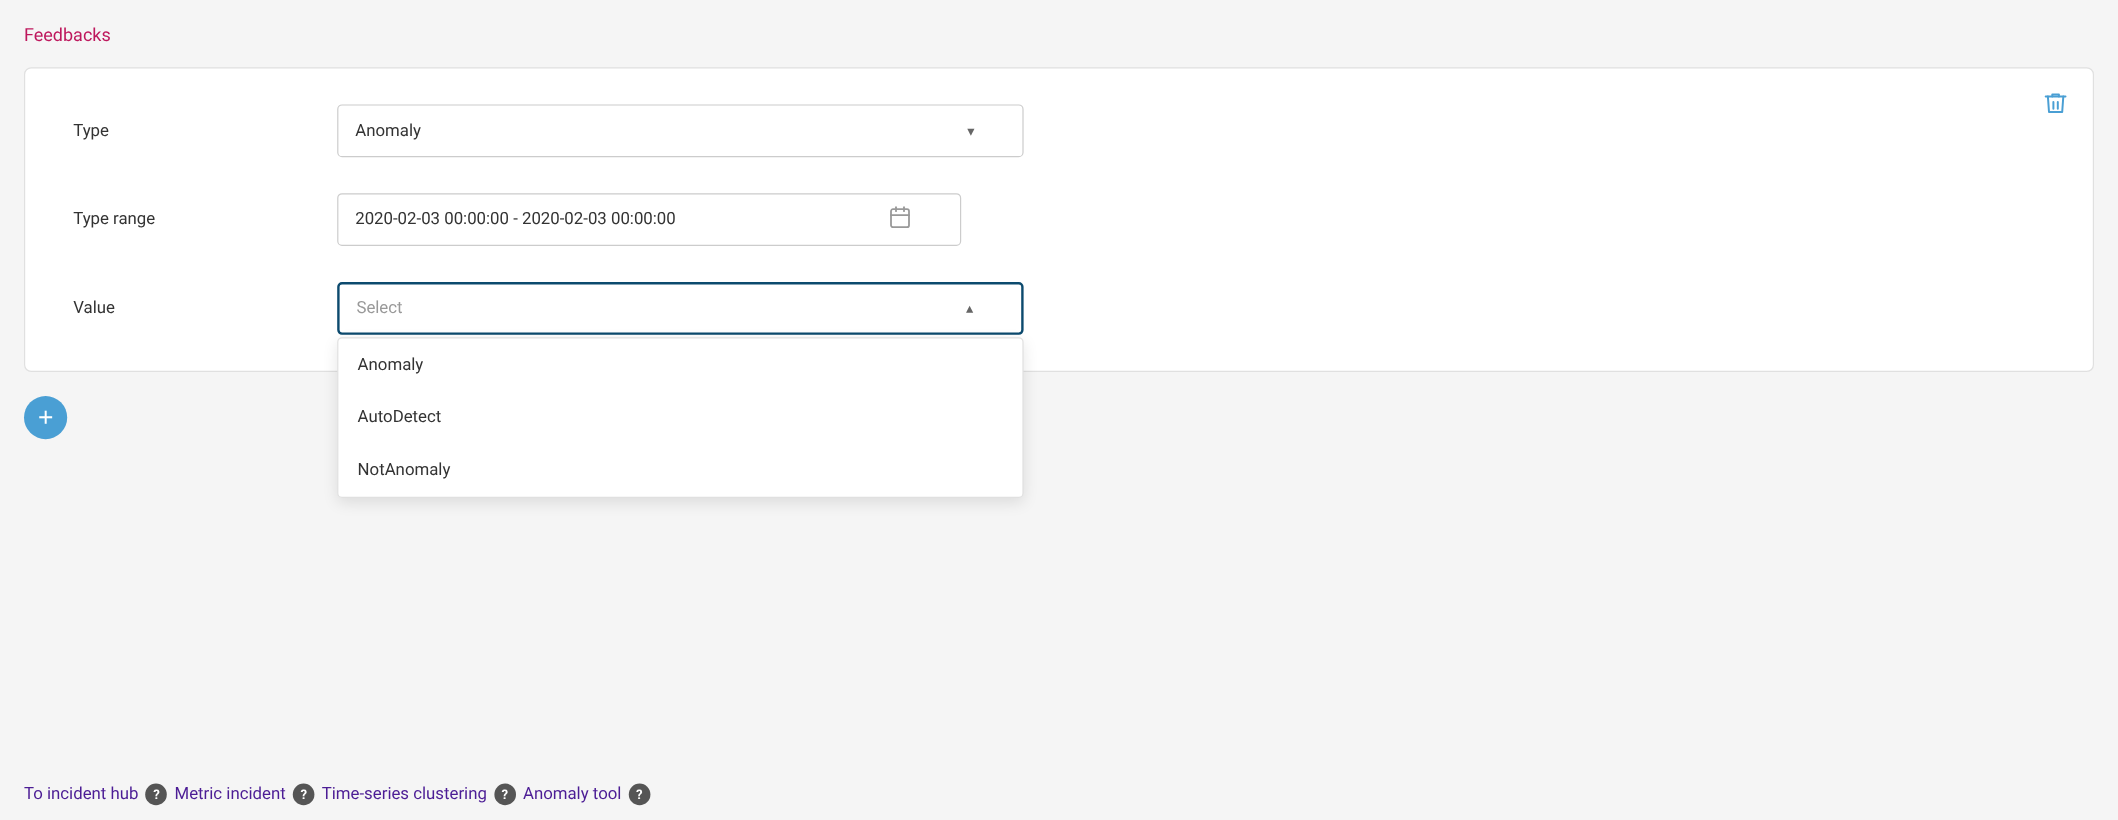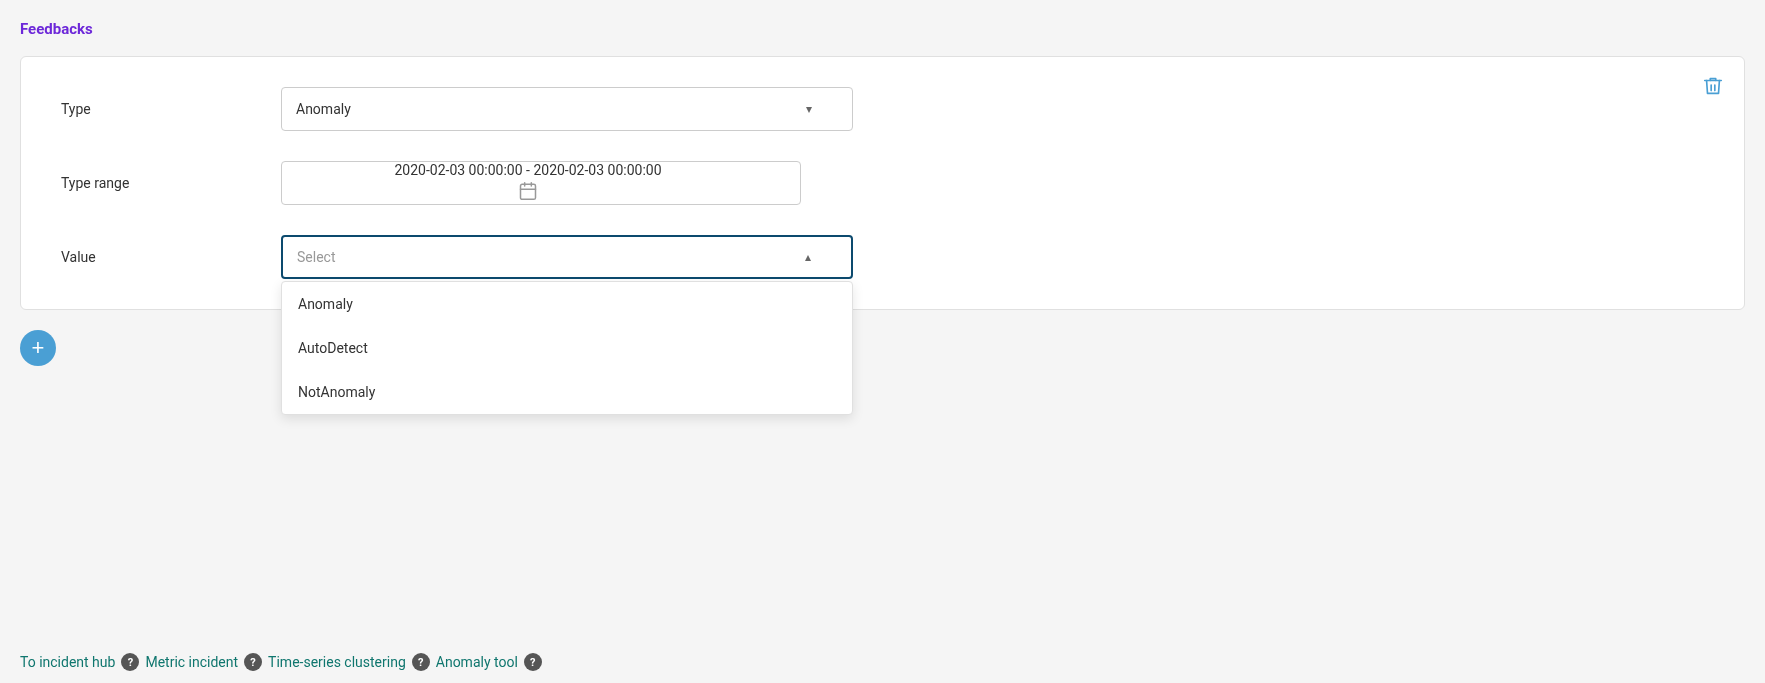--- a/index.html
+++ b/index.html
@@ -20,23 +20,23 @@
     .page-container {
       width: 1765px;
       min-height: 683px;
       background: #f5f5f5;
       padding: 20px 20px 0 20px;
       position: relative;
     }
 
     .page-title {
       font-size: 15px;
-      color: #6d28d9;
+      color: #be185d;
       margin-bottom: 16px;
-      font-weight: 700;
+      font-weight: 400;
     }
 
     .outer-card {
       background: #fff;
       border: 1px solid #e0e0e0;
       border-radius: 6px;
       padding: 30px 40px 30px 40px;
       position: relative;
       margin-bottom: 20px;
       margin-top: 18px;
@@ -109,21 +109,20 @@
       border: 1px solid #ccc;
       border-radius: 4px;
       padding: 0 40px 0 14px;
       font-size: 14px;
       color: #333;
       background: #fff;
       display: flex;
       align-items: center;
       justify-content: space-between;
       cursor: pointer;
-      flex-direction: column;
     }
 
     .calendar-icon {
       color: #999;
     }
 
     .dropdown-menu {
       position: absolute;
       top: 100%;
       left: 0;
@@ -163,21 +162,21 @@
       display: flex;
       align-items: center;
       gap: 6px;
       padding: 12px 0;
       position: absolute;
       bottom: 0;
       left: 20px;
     }
 
     .footer-link {
-      color: #0f766e;
+      color: #4c1d95;
       font-size: 14px;
       text-decoration: none;
       cursor: pointer;
     }
 
     .help-icon {
       width: 18px;
       height: 18px;
       border-radius: 50%;
       background: #555;

